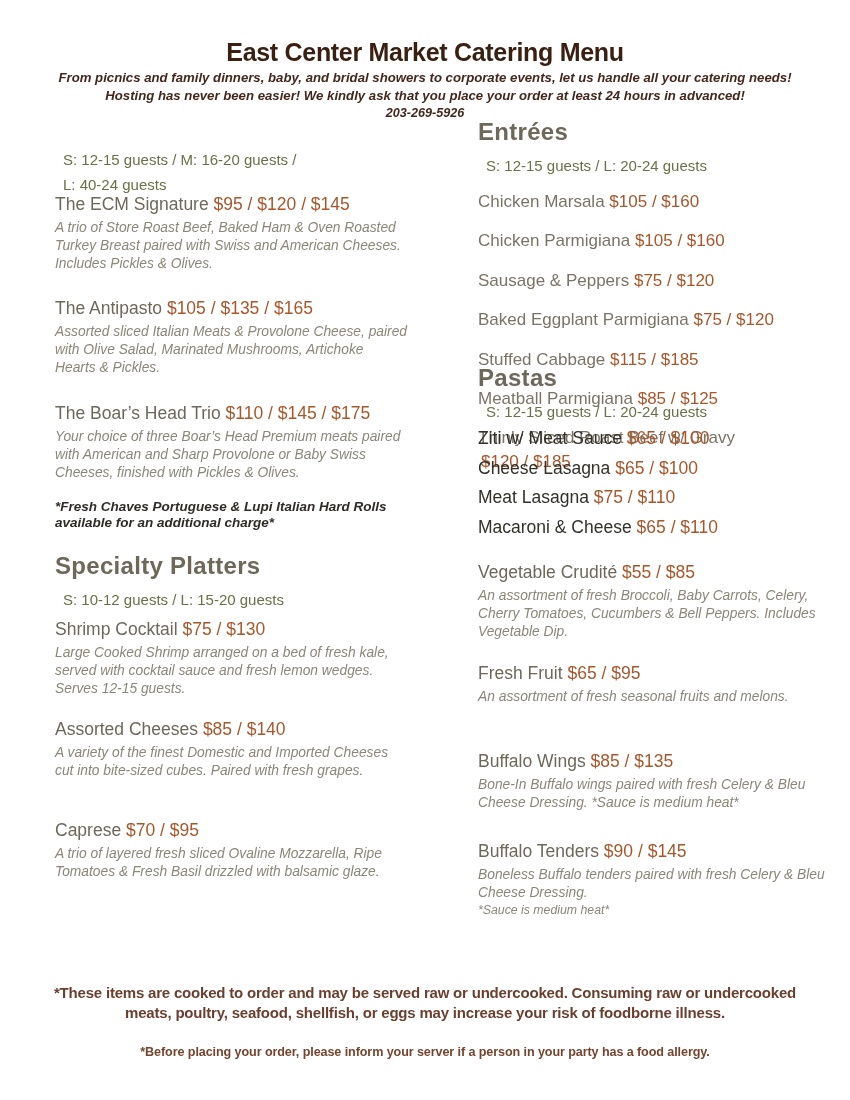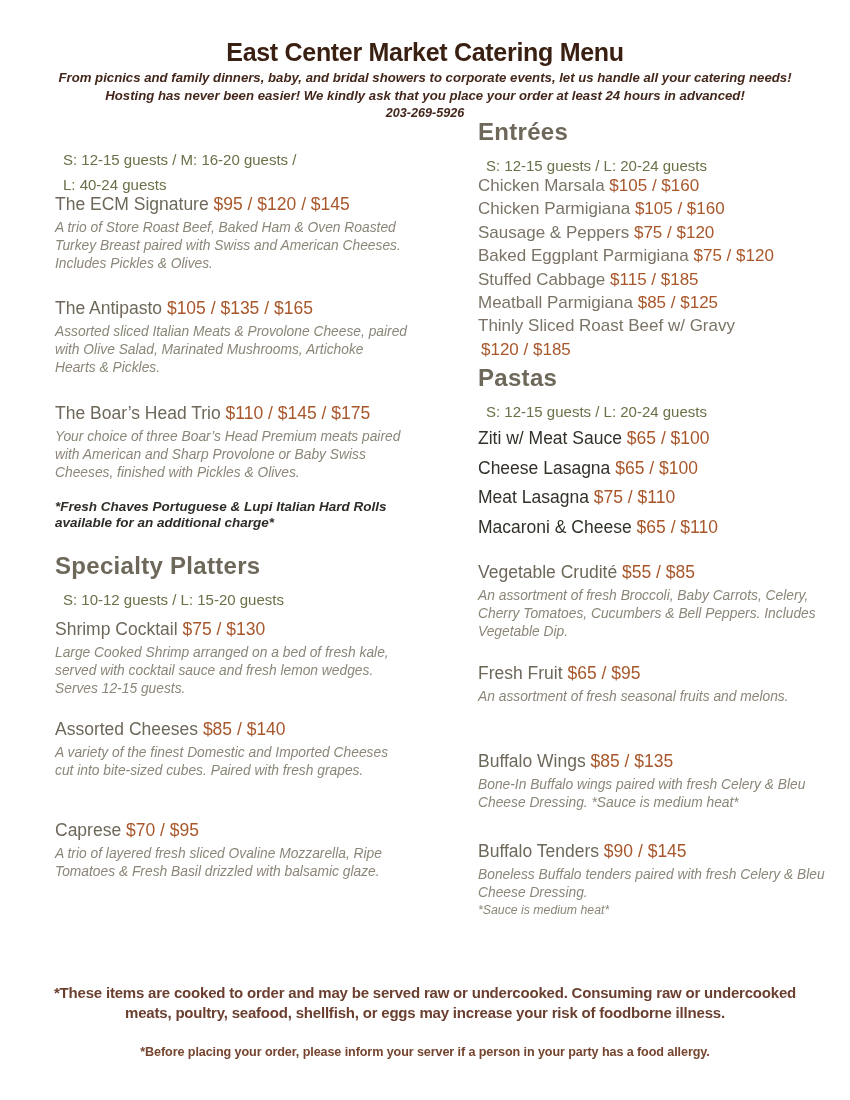--- a/index.html
+++ b/index.html
@@ -41,21 +41,21 @@
   .price{color:#a8572b;white-space:nowrap;}
   .desc{
     margin:4px 0 0 0;font-size:13.8px;font-style:italic;
     color:#8b8678;line-height:1.32;max-width:352px;
   }
   .deli-note{
     margin:0;font-size:13.5px;font-style:italic;font-weight:bold;
     color:#2f2b26;line-height:1.22;max-width:340px;
   }
   .entree-row{
-    font-size:17px;line-height:23.4px;color:#7b7466;
+    font-size:17px;line-height:23.4px;color:#7b7466;margin-top:16px;
   }
   .entree-price-line{
     font-size:17px;line-height:23.4px;padding-left:3px;
   }
   .pasta-row{
     font-size:17.5px;line-height:29.6px;color:#33302a;
   }
   .side-note{
     margin:1px 0 0 0;font-size:12.3px;font-style:italic;
     color:#8b8678;

